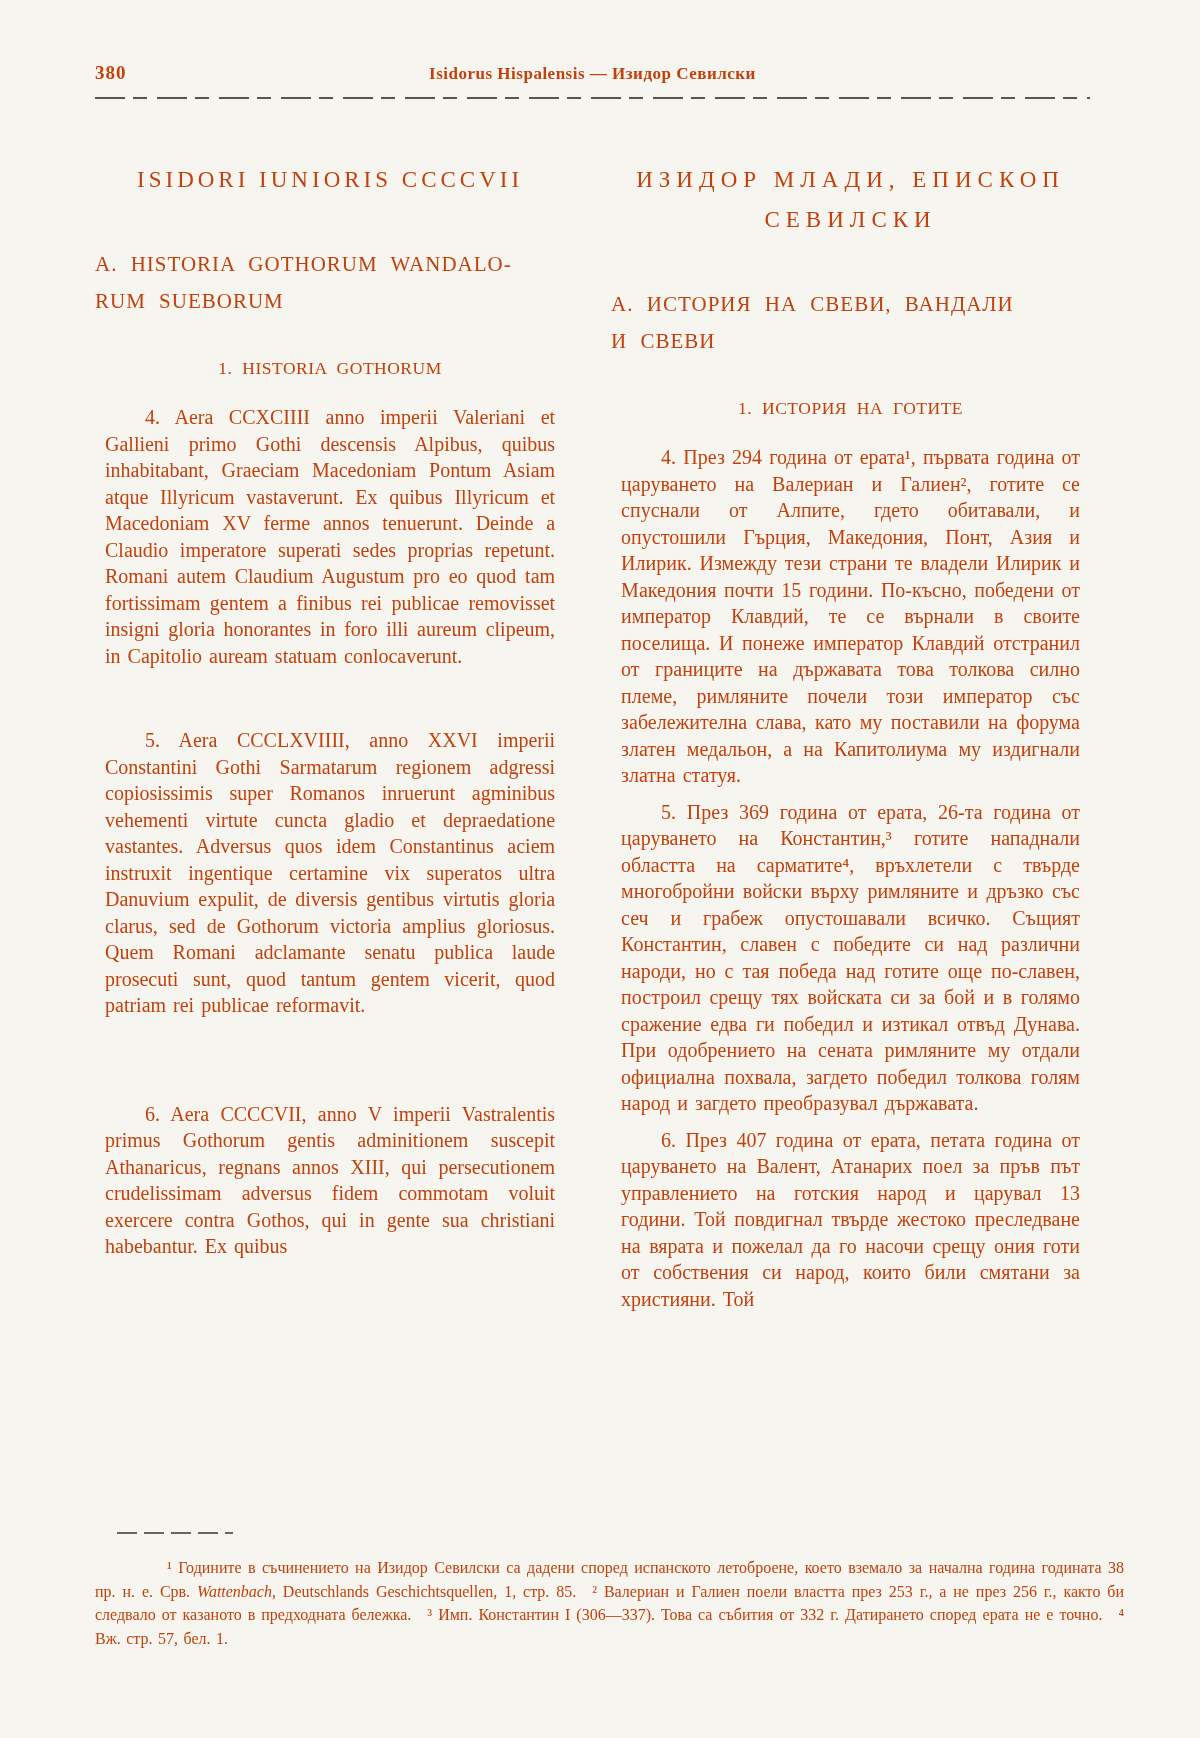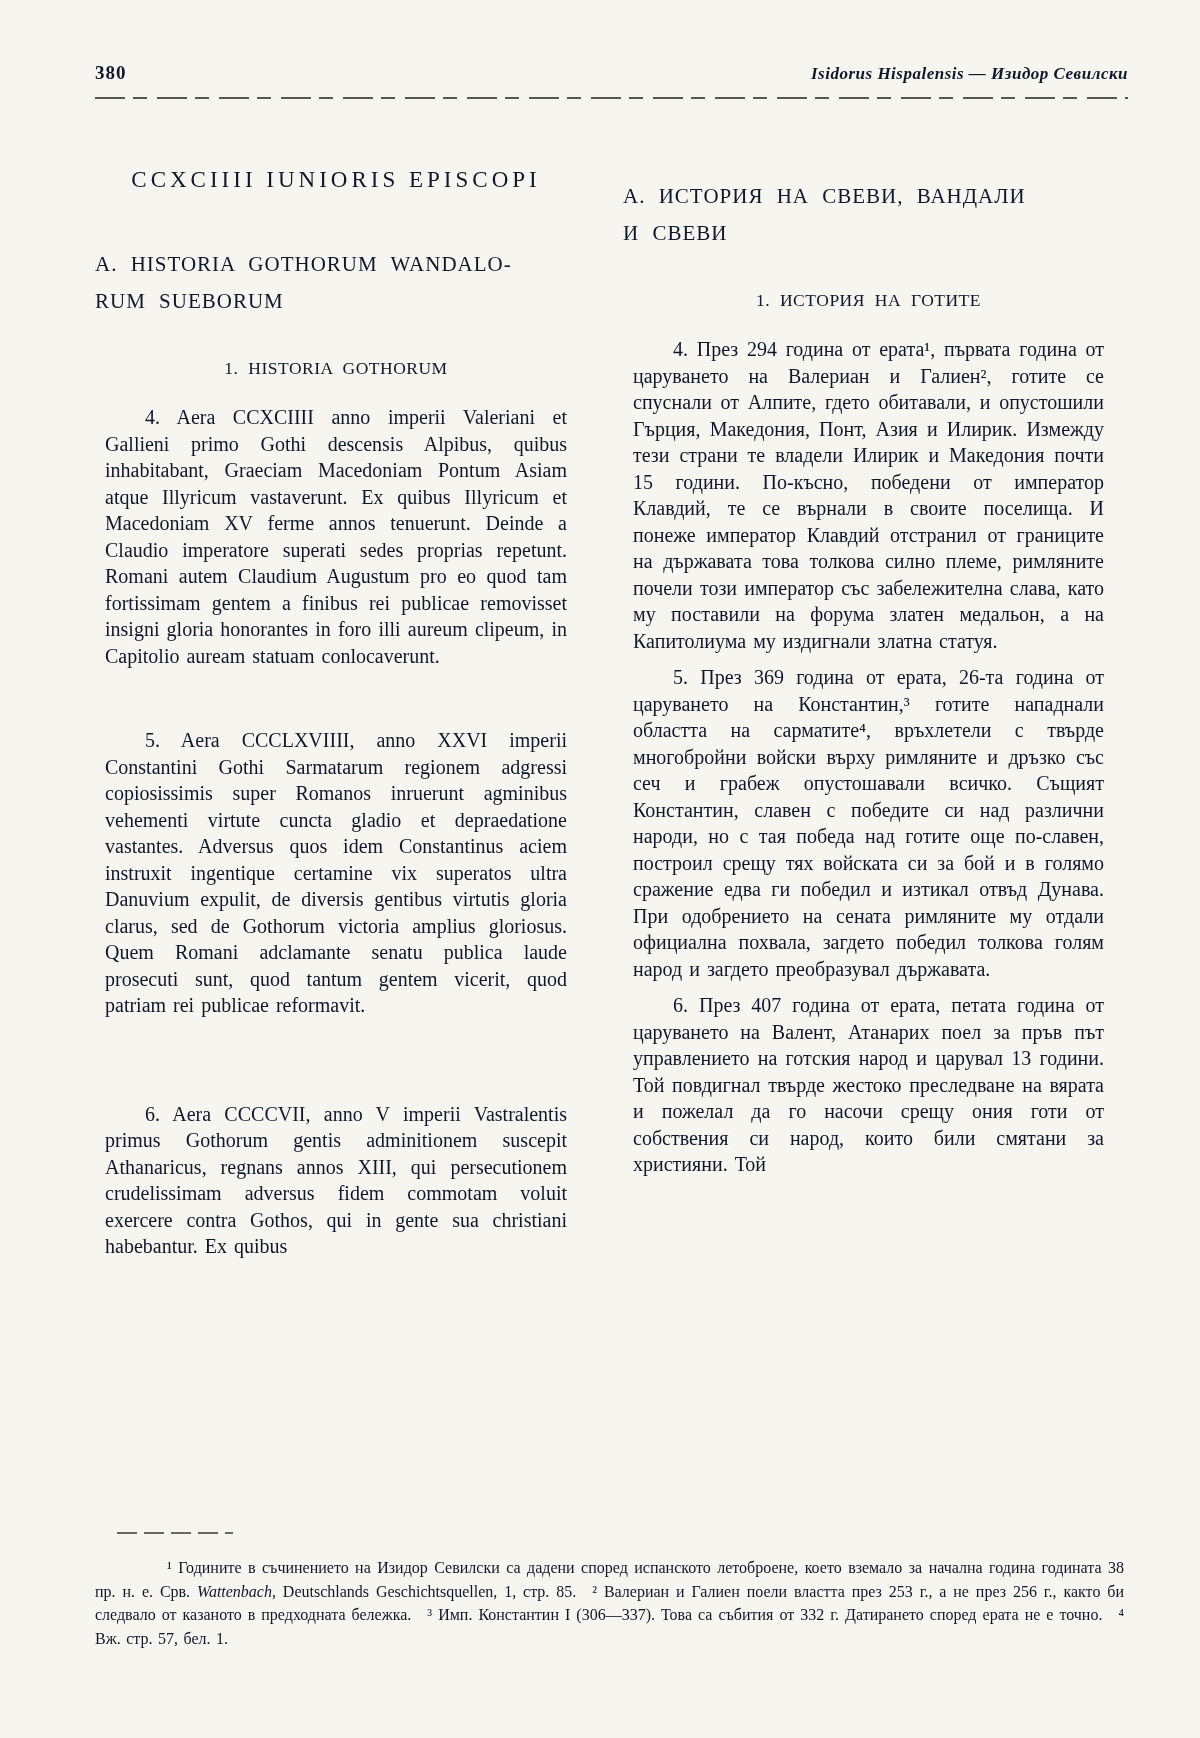--- a/index.html
+++ b/index.html
@@ -1,36 +1,36 @@
 <!DOCTYPE html>
 <html><head>
 <meta charset="utf-8">
 <style>
   html,body{margin:0;padding:0;background:#888;}
   .page{
     position:relative;
     width:1200px;height:1738px;
     margin:0 auto;
     background:#f7f5ef;
-    color:#0f172a;
+    color:#c2410c;
     font-family:"Liberation Serif","DejaVu Serif",serif;
     box-sizing:border-box;
-    padding:60px 72px 0 95px;
+    padding:60px 110px 0 95px;
     overflow:hidden;
   }
   
   .running-head{position:relative;height:30px;}
   .page-num{
     position:absolute;left:0;top:2px;
     font-size:19px;font-weight:bold;letter-spacing:1px;
   }
   .running-title{
-    display:block;text-align:right;
+    display:block;text-align:center;
     font-size:17px;font-weight:bold;
-    padding-top:4px;letter-spacing:0.5px;font-style:italic;
+    padding-top:4px;letter-spacing:0.5px;
   }
   .head-rule{
     margin-top:7px;height:3px;
     background:repeating-linear-gradient(90deg,
       #3c3a35 0px,#3c3a35 30px,
       rgba(60,58,53,0) 30px,rgba(60,58,53,0) 38px,
       #3c3a35 38px,#3c3a35 52px,
       rgba(60,58,53,0) 52px,rgba(60,58,53,0) 62px);
     background-size:100% 2px;background-repeat:no-repeat;background-position:0 0;
     opacity:.85;
@@ -86,33 +86,37 @@
   <header class="running-head">
     <span class="page-num">380</span>
     <span class="running-title">Isidorus Hispalensis — Изидор Севилски</span>
   </header>
   <div class="head-rule"></div>
 
   <main class="columns">
 
     <section class="col col-latin">
       <h1 class="col-title">
-        <span>CCXCIIII IUNIORIS EPISCOPI</span>
+        <span>ISIDORI IUNIORIS CCCCVII</span>
       </h1>
       <h2 class="work-title">
         <span>A. HISTORIA GOTHORUM WANDALO-</span>
         <span>RUM SUEBORUM</span>
       </h2>
       <h3 class="chapter">1. HISTORIA GOTHORUM</h3>
       <p class="body-par first-par">4. Aera CCXCIIII anno imperii Valeriani et Gallieni primo Gothi descensis Alpibus, quibus inhabitabant, Graeciam Macedoniam Pontum Asiam atque Illyricum vastaverunt. Ex quibus Illyricum et Macedoniam XV ferme annos tenuerunt. Deinde a Claudio imperatore superati sedes proprias repetunt. Romani autem Claudium Augustum pro eo quod tam fortissimam gentem a finibus rei publicae removisset insigni gloria honorantes in foro illi aureum clipeum, in Capitolio auream statuam conlocaverunt.</p>
       <p class="body-par gap-before">5. Aera CCCLXVIIII, anno XXVI imperii Constantini Gothi Sarmatarum regionem adgressi copiosissimis super Romanos inruerunt agminibus vehementi virtute cuncta gladio et depraedatione vastantes. Adversus quos idem Constantinus aciem instruxit ingentique certamine vix superatos ultra Danuvium expulit, de diversis gentibus virtutis gloria clarus, sed de Gothorum victoria amplius gloriosus. Quem Romani adclamante senatu publica laude prosecuti sunt, quod tantum gentem vicerit, quod patriam rei publicae reformavit.</p>
       <p class="body-par gap-before-lg">6. Aera CCCCVII, anno V imperii Vastralentis primus Gothorum gentis adminitionem suscepit Athanaricus, regnans annos XIII, qui persecutionem crudelissimam adversus fidem commotam voluit exercere contra Gothos, qui in gente sua christiani habebantur. Ex quibus</p>
     </section>
 
     <section class="col col-bulgarian">
+      <h1 class="col-title">
+        <span>ИЗИДОР МЛАДИ, ЕПИСКОП</span>
+        <span>СЕВИЛСКИ</span>
+      </h1>
       <h2 class="work-title">
         <span>А. ИСТОРИЯ НА СВЕВИ, ВАНДАЛИ</span>
         <span>И СВЕВИ</span>
       </h2>
       <h3 class="chapter">1. ИСТОРИЯ НА ГОТИТЕ</h3>
       <p class="body-par first-par">4. През 294 година от ерата¹, първата година от царуването на Валериан и Галиен², готите се спуснали от Алпите, гдето обитавали, и опустошили Гърция, Македония, Понт, Азия и Илирик. Измежду тези страни те владели Илирик и Македония почти 15 години. По-късно, победени от император Клавдий, те се върнали в своите поселища. И понеже император Клавдий отстранил от границите на държавата това толкова силно племе, римляните почели този император със забележителна слава, като му поставили на форума златен медальон, а на Капитолиума му издигнали златна статуя.</p>
       <p class="body-par">5. През 369 година от ерата, 26-та година от царуването на Константин,³ готите нападнали областта на сарматите⁴, връхлетели с твърде многобройни войски върху римляните и дръзко със сеч и грабеж опустошавали всичко. Същият Константин, славен с победите си над различни народи, но с тая победа над готите още по-славен, построил срещу тях войската си за бой и в голямо сражение едва ги победил и изтикал отвъд Дунава. При одобрението на сената римляните му отдали официална похвала, загдето победил толкова голям народ и загдето преобразувал държавата.</p>
       <p class="body-par">6. През 407 година от ерата, петата година от царуването на Валент, Атанарих поел за пръв път управлението на готския народ и царувал 13 години. Той повдигнал твърде жестоко преследване на вярата и пожелал да го насочи срещу ония готи от собствения си народ, които били смятани за християни. Той</p>
     </section>
 

